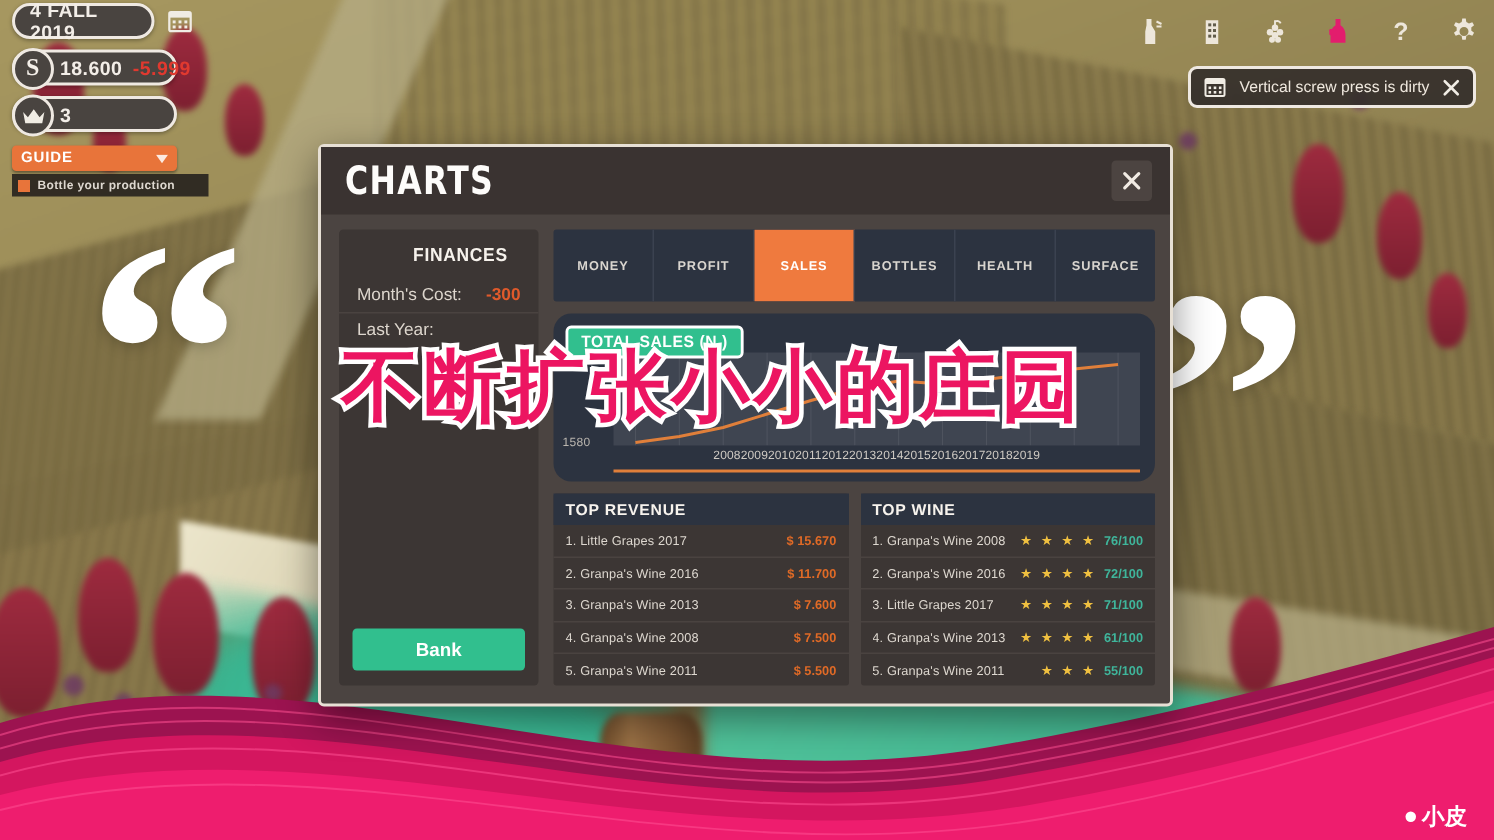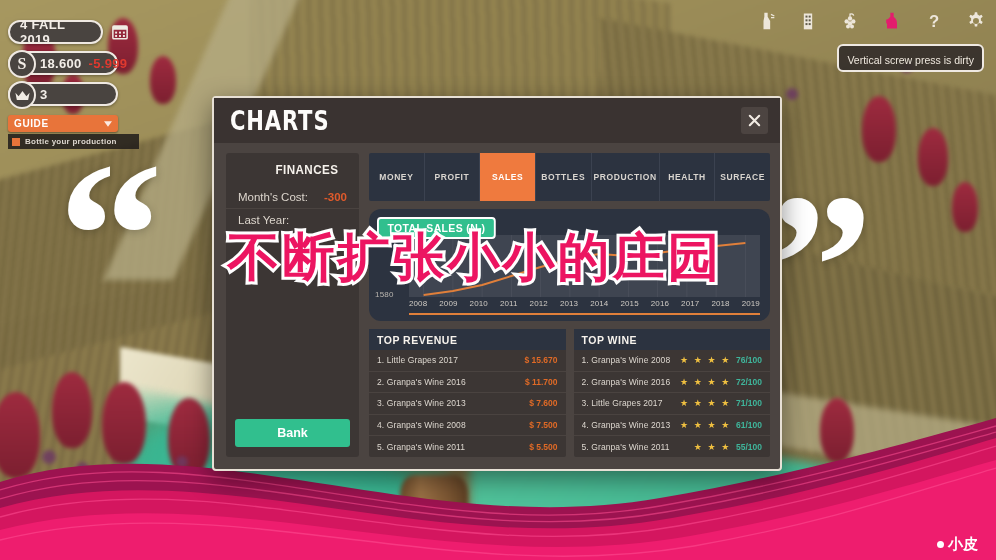--- a/index.html
+++ b/index.html
@@ -93,21 +93,21 @@
     position:absolute; left:195px; top:223px; width:560px;
     text-align:center; z-index:40;
     font-family:"DejaVu Sans", sans-serif;
     font-size:52px; font-weight:700; color:#ec1561; letter-spacing:3px;
     -webkit-text-stroke: 6px #ffffff;
     paint-order: stroke fill;
     text-shadow: 0 0 1px #ffffff;
   }
 
   
-  #hud { position:absolute; left:8px; top:20px; z-index:30; }
+  #hud { position:absolute; left:8px; top:2px; z-index:30; }
   .pill {
     background:#494440; border:2px solid #efe9e2; border-radius:14px;
     color:#f3eee8; height:24px; display:flex; align-items:center;
     padding:0 10px; font-size:13px; font-weight:700; letter-spacing:.3px;
     box-shadow:0 1px 3px rgba(0,0,0,.35);
   }
   .date-row { display:flex; align-items:center; gap:8px; }
   .date-pill { width:95px; justify-content:flex-start; }
   .cal-ico { width:18px; height:18px; color:#f0ece4; }
   .coin-pill { width:110px; margin-top:7px; position:relative; padding-left:30px; }
@@ -139,21 +139,21 @@
   #topicons {
     position:absolute; right:10px; top:10px; display:flex; align-items:center; gap:22px; z-index:30;
   }
   .t-ico { width:20px; height:22px; color:#f2ece2; opacity:.95; cursor:pointer; }
   .t-ico.hl { color:#e8186f; }
 
   #notif {
     position:absolute; right:12px; top:44px; z-index:30;
     background:rgba(52,47,43,.92); border:2px solid #efe9e2; border-radius:6px;
     height:28px; display:flex; align-items:center; gap:8px; padding:0 8px;
-    color:#efe8de; font-size:10.5px;flex-direction:column;
+    color:#efe8de; font-size:10.5px;
   }
   .notif-ico { width:16px; height:16px; color:#f0ece4; }
   .notif-x   { width:13px; height:13px; color:#f0ece4; }
 
   
   #charts {
     position:absolute; left:212px; top:96px; width:570px; height:375px; z-index:20;
     background:#4b4441; border:2px solid #e7e0d5; border-radius:4px;
     box-shadow:0 8px 26px rgba(0,0,0,.45);
     display:flex; flex-direction:column;
@@ -219,21 +219,21 @@
     color:#ffffff; font-size:11px; font-weight:700; letter-spacing:.4px;
     padding:3px 9px; transform:scaleX(.95); transform-origin:left center;
   }
   .plot-wrap { position:absolute; left:40px; right:10px; top:26px; height:62px; }
   .plot-bg { position:absolute; inset:0; background:rgba(255,255,255,.09); }
   .yaxis-lab {
     position:absolute; left:6px; bottom:22px; color:#b9b5ae; font-size:8px; letter-spacing:.2px;
   }
   .xaxis {
     position:absolute; left:40px; right:10px; bottom:12px; height:11px;
-    display:flex; justify-content:space-between; align-items:center;
+    display:flex; justify-content:center; align-items:center;
   }
   .xtick { color:#cfcac3; font-size:8px; letter-spacing:.1px; }
   .xline {
     position:absolute; left:40px; right:10px; bottom:6px; height:2px; background:#e07f3a;
   }
 
   
   .tables { flex:1; display:flex; gap:8px; min-height:0; }
   .tbl { flex:1; background:#3c3634; border-radius:2px; display:flex; flex-direction:column; min-width:0; }
   .tbl-head {
@@ -448,21 +448,20 @@
       </div>
     </div>
 
     <div class="right-col">
 
       <div class="tabs">
         <div class="tab">MONEY</div>
         <div class="tab">PROFIT</div>
         <div class="tab active">SALES</div>
         <div class="tab">BOTTLES</div>
-        <div class="tab">PRODUCTION</div>
         <div class="tab">HEALTH</div>
         <div class="tab">SURFACE</div>
       </div>
 
       <div class="chart-panel">
         <div class="chart-tag">TOTAL SALES (N.)</div>
 
         <div class="plot-wrap">
           <div class="plot-bg"></div>
           <svg id="plot-svg" viewBox="0 0 100 100" preserveAspectRatio="none" style="position:absolute;inset:0;width:100%;height:100%">

